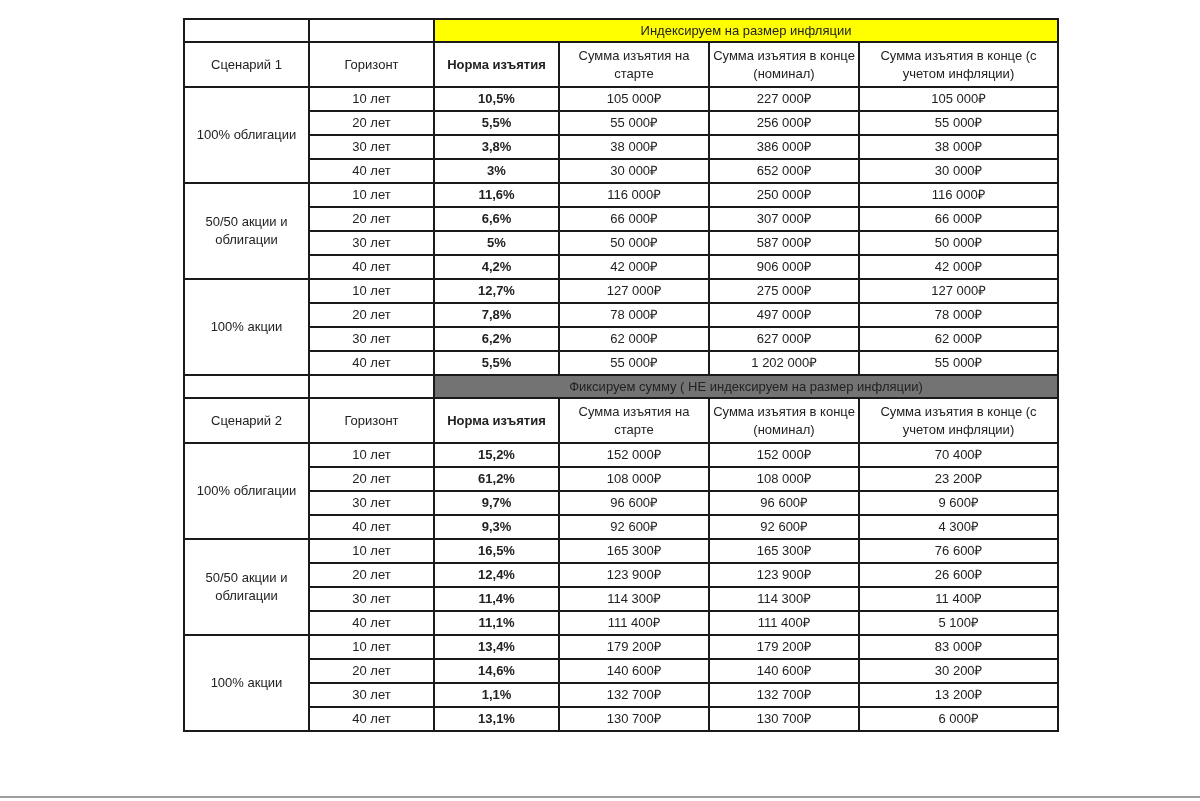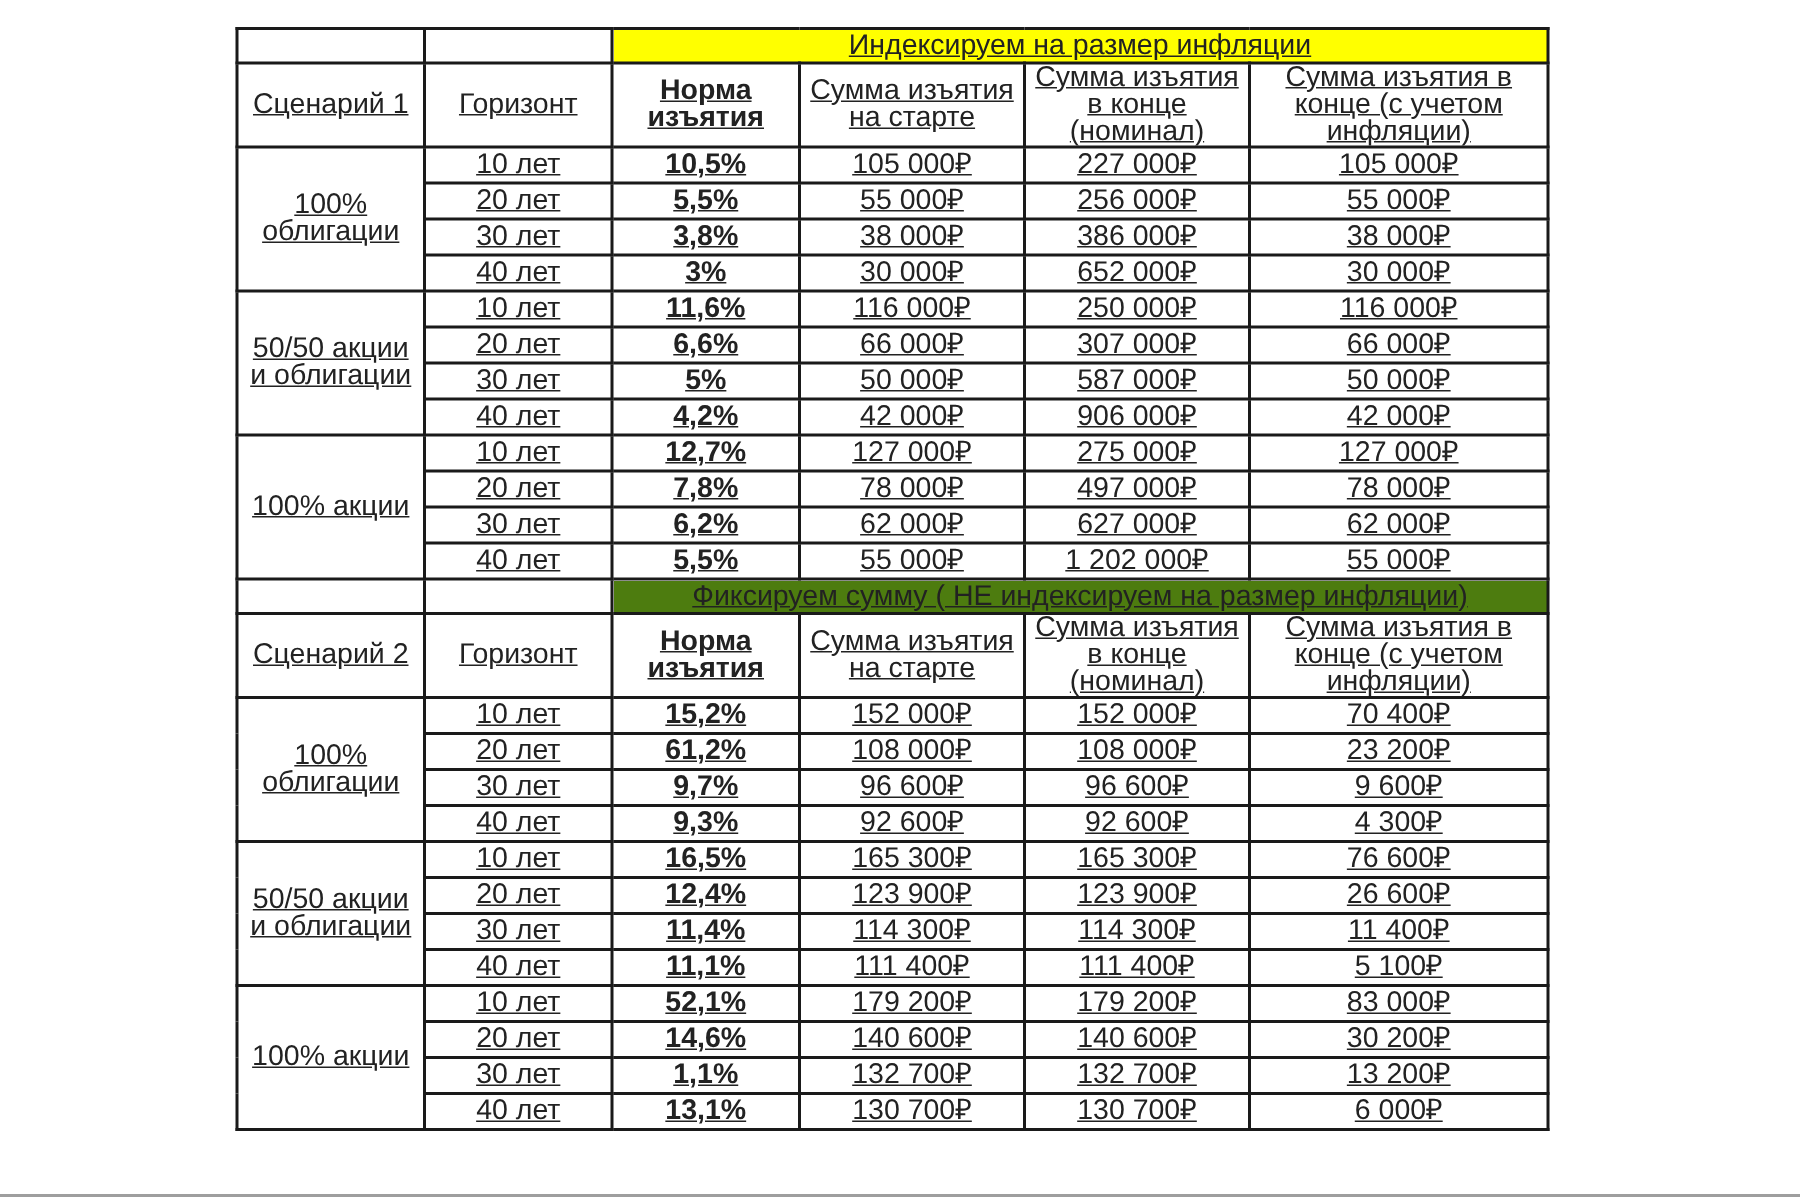--- a/index.html
+++ b/index.html
@@ -1,33 +1,32 @@
 <!DOCTYPE html>
 <html><head>
   <meta charset="utf-8">
   <style>
     html, body { margin:0; padding:0; background:#ffffff; }
     body { width:1200px; height:801px; position:relative; overflow:hidden;
            font-family:"Liberation Sans", sans-serif; color:#222; }
     table.sheet {
-      position:absolute; left:157px; top:18px;
+      position:absolute; left:183px; top:18px;
       border-collapse:collapse; table-layout:fixed;
-      font-size:19px;
-      text-decoration:underline;
+      font-size:13px;
     }
     table.sheet td {
       border:2px solid #1a1a1a; text-align:center; vertical-align:middle;
       padding:0 2px; line-height:18px; height:22px; overflow:hidden;
     }
     col.c1 { width:125px; } col.c2 { width:125px; } col.c3 { width:125px; }
     col.c4 { width:150px; } col.c5 { width:150px; } col.c6 { width:199px; }
     tr.band td { height:21px; }
     tr.hdr td { height:43px; }
     td.yellow { background:#ffff00; }
-    td.pink { background:#4d7c0f; }
+    td.pink { background:#737373; }
     td.bold { font-weight:bold; }
     td.group { line-height:20px; }
     .bottom-line { position:absolute; left:0; top:796px; width:1200px; height:2px; background:#9e9e9e; }
   </style>
 </head>
 <body>
 
 <table class="sheet">
   <colgroup>
       <col class="c1">
@@ -205,21 +204,21 @@
       <tr>
         <td>40 лет</td>
         <td class="bold">11,1%</td>
         <td>111 400₽</td>
         <td>111 400₽</td>
         <td>5 100₽</td>
       </tr>
       <tr>
         <td rowspan="4" class="group">100% акции</td>
         <td>10 лет</td>
-        <td class="bold">52,1%</td>
+        <td class="bold">13,4%</td>
         <td>179 200₽</td>
         <td>179 200₽</td>
         <td>83 000₽</td>
       </tr>
       <tr>
         <td>20 лет</td>
         <td class="bold">14,6%</td>
         <td>140 600₽</td>
         <td>140 600₽</td>
         <td>30 200₽</td>

